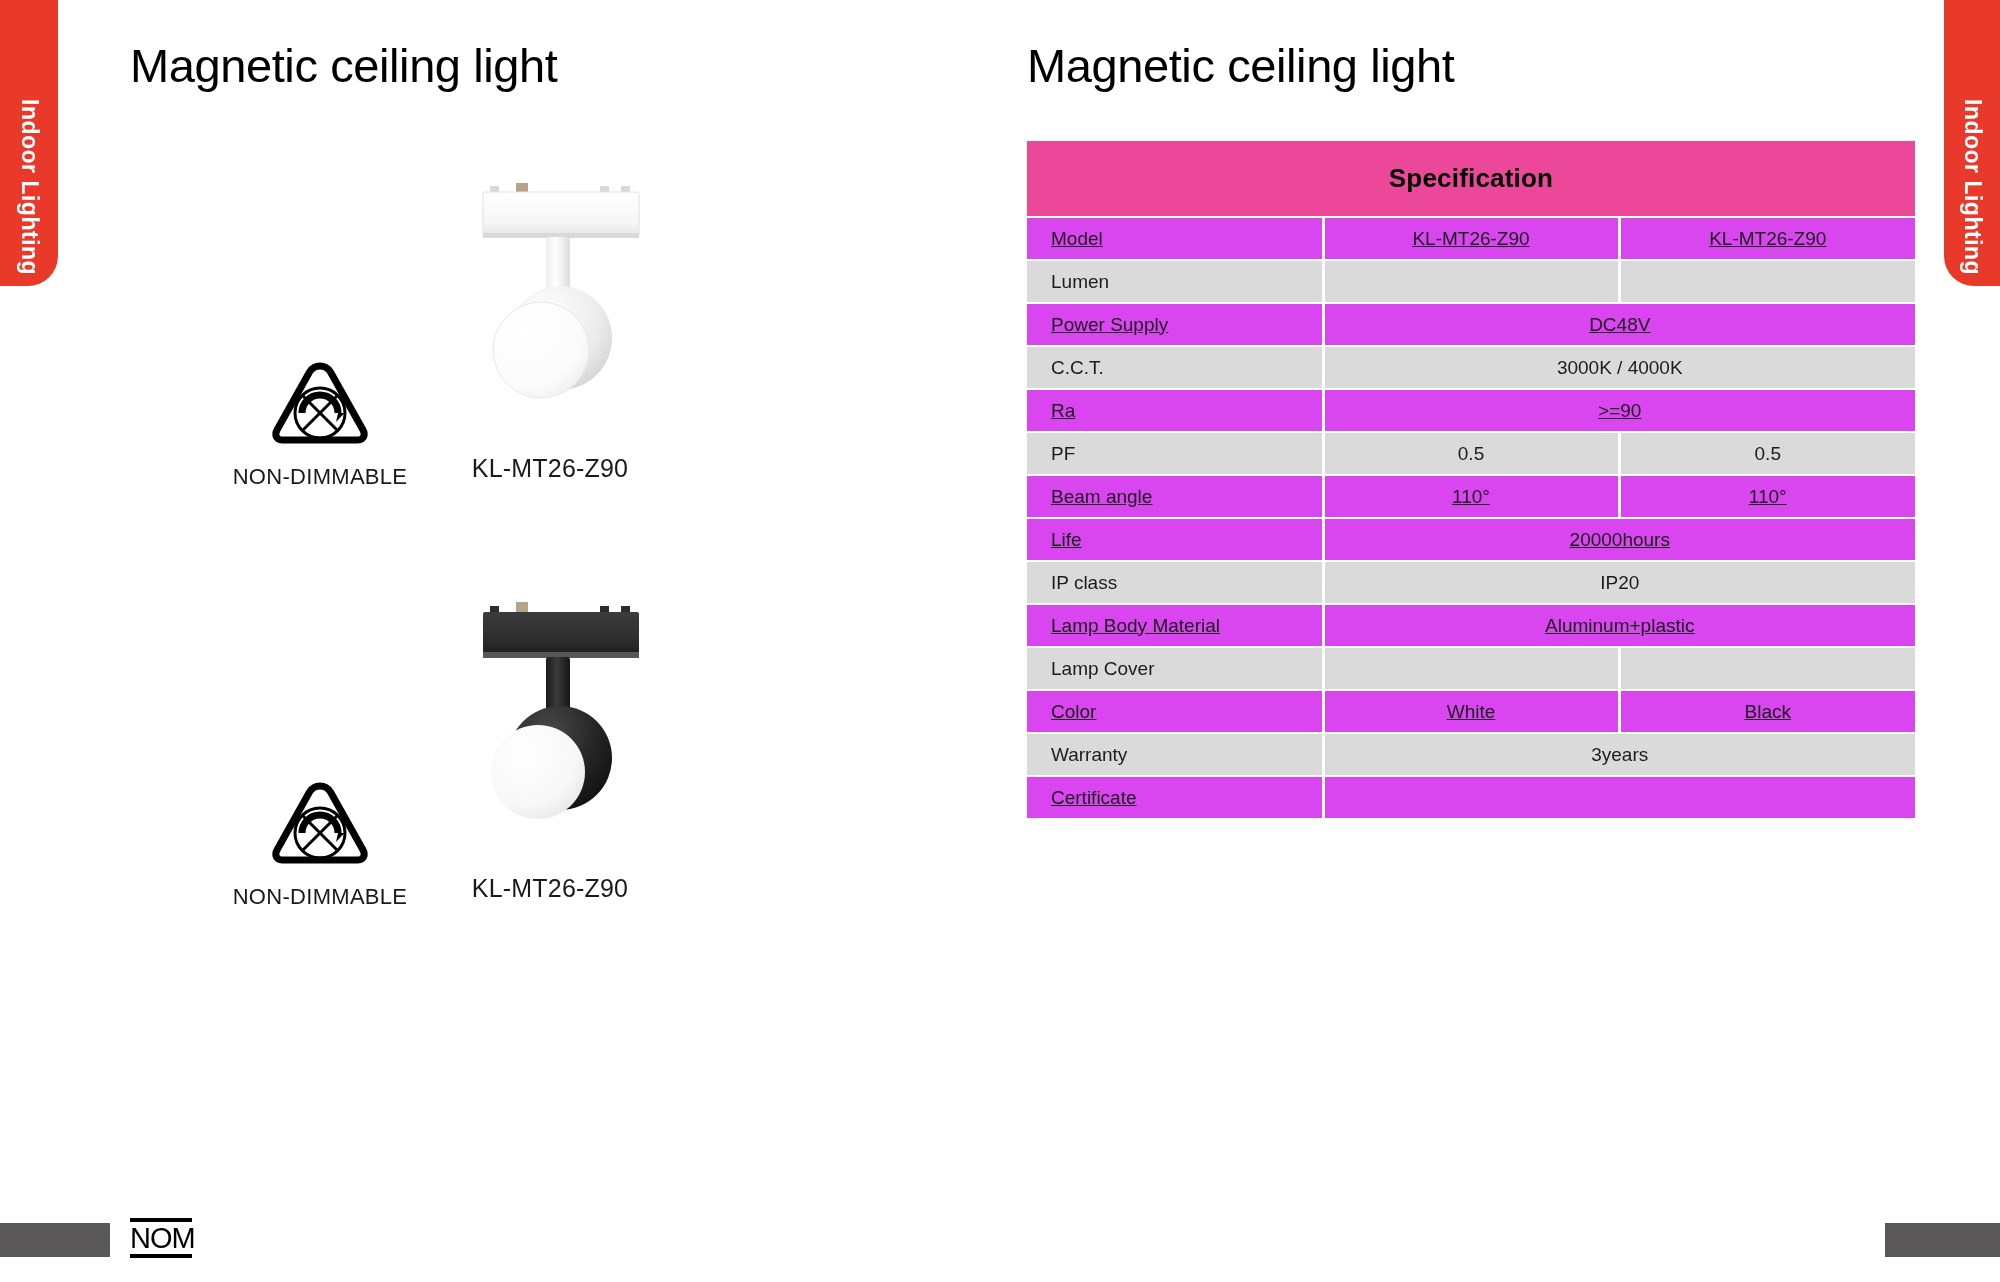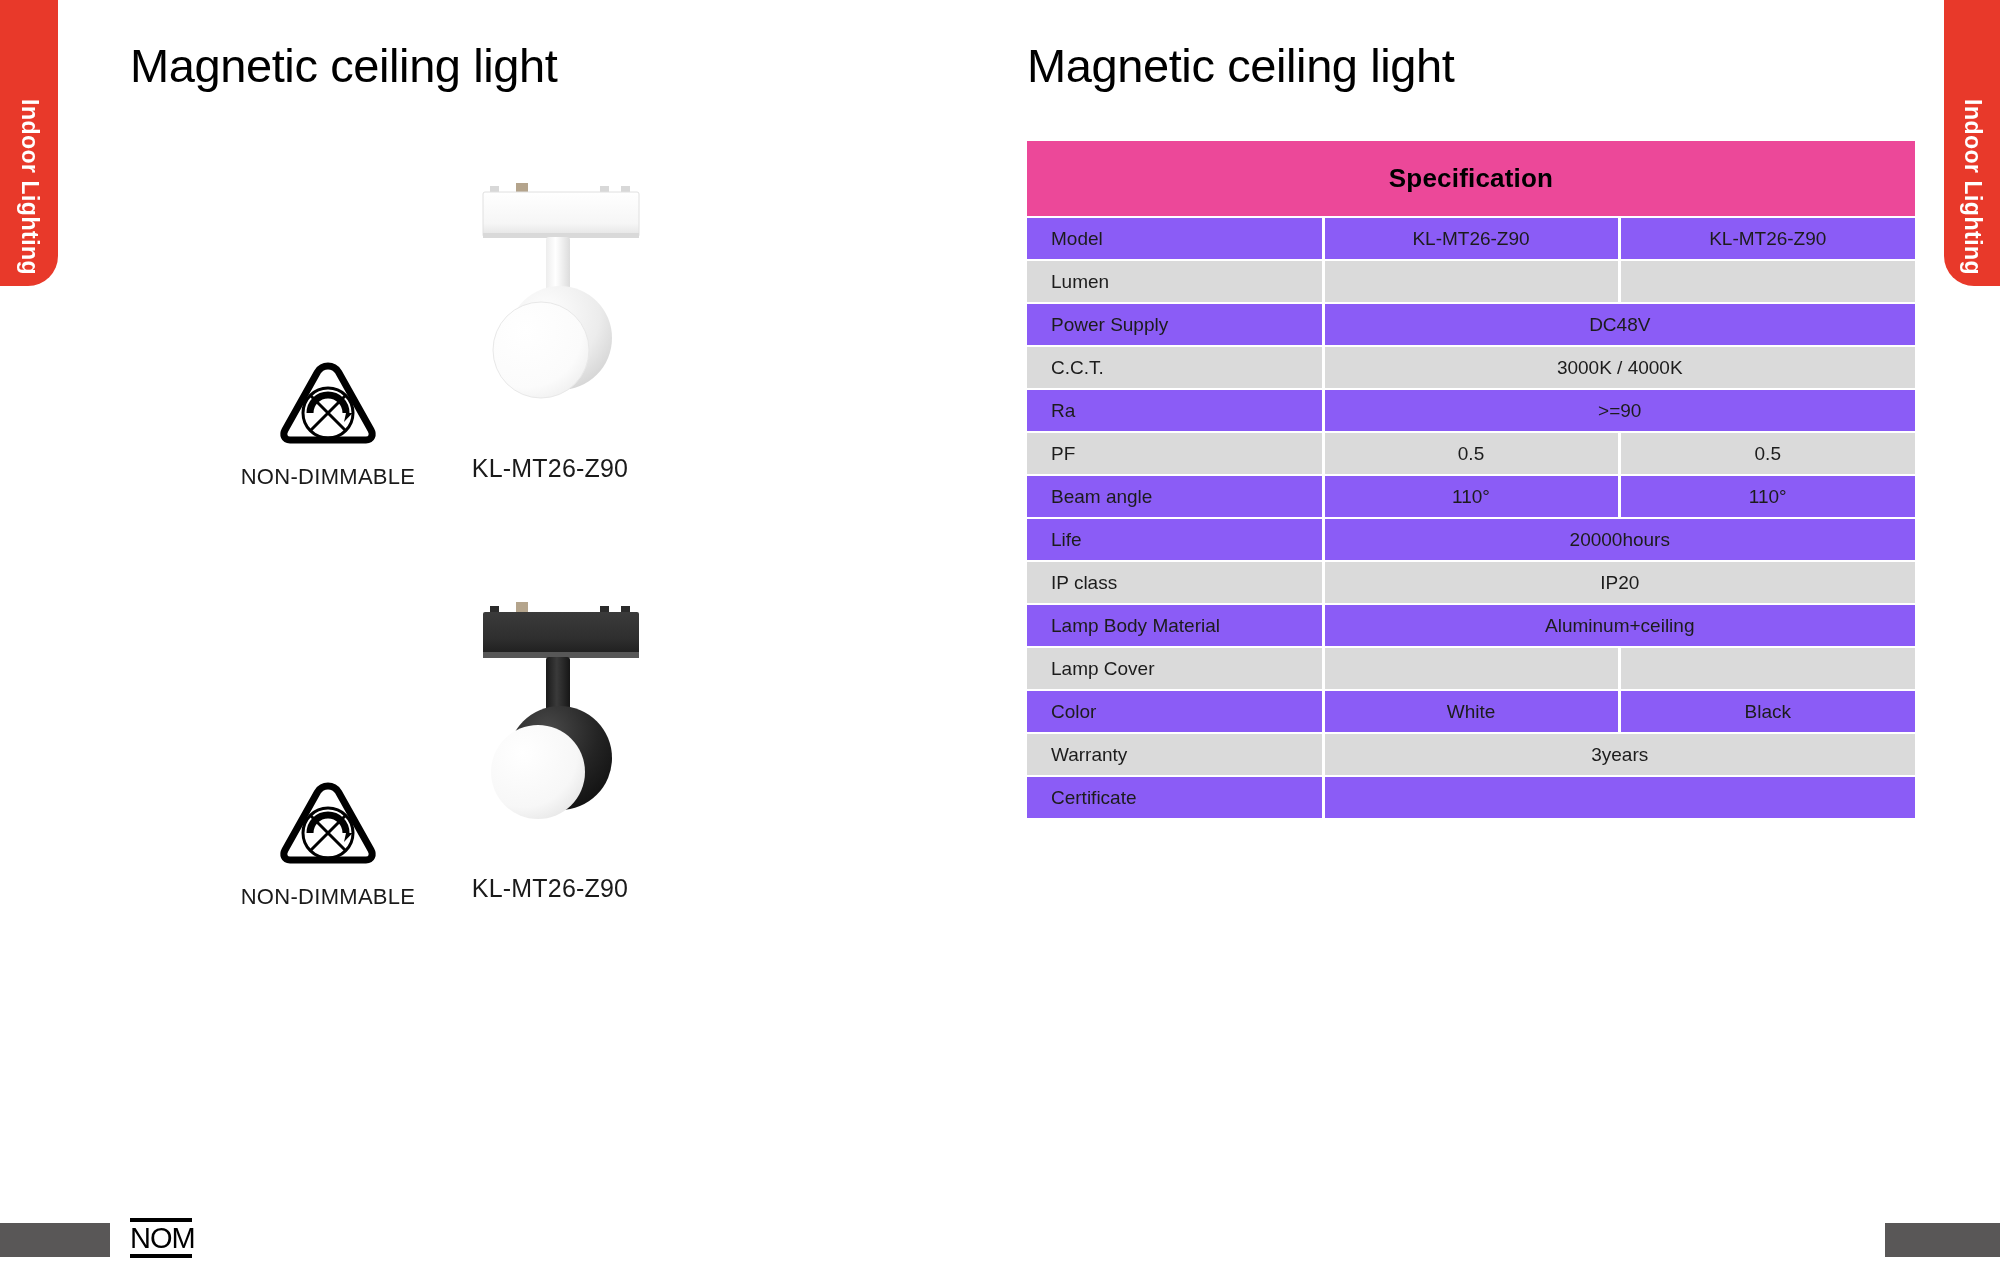--- a/index.html
+++ b/index.html
@@ -50,21 +50,21 @@
   }
   #title-left{left:130px;top:38px;}
   #title-right{left:1027px;top:38px;}
 
   
   .product-block{position:absolute;}
   #product-block-white{left:170px;top:180px;width:560px;height:370px;}
   #product-block-black{left:170px;top:600px;width:560px;height:370px;}
 
   .dim-badge{
-    position:absolute;left:48px;top:180px;
+    position:absolute;left:40px;top:180px;
     width:220px;text-align:center;
   }
   .dim-icon{display:block;margin:0 auto;}
   .dim-label{
     display:block;margin-top:18px;
     font-size:22px;color:#1a1a1a;letter-spacing:0.3px;
   }
 
   .lamp-wrap{
     position:absolute;left:265px;top:0;width:230px;text-align:center;
@@ -98,21 +98,21 @@
     padding:3px 0;
     border:2px solid #ffffff;
     border-left:none;border-right:none;
   }
   #spec-table td.label{
     padding-left:24px;
     text-align:left;
     width:292px;
   }
   #spec-table td.val{text-align:center;}
-  #spec-table tr.r-light td{background:#8b5cf6;}
+  #spec-table tr.r-light td{background:#d946ef;text-decoration:underline;}
   #spec-table tr.r-dark td{background:#DADADA;}
   #spec-table td.sep{
     border-left:3px solid #ffffff;
   }
   #spec-table td.tall{height:68px;line-height:1.35;}
 
   
   #footer-bar-left{
     position:absolute;left:0;top:1223px;width:110px;height:34px;
     background:#595757;
@@ -300,21 +300,21 @@
       <tr class="r-light">
         <td class="label">Life</td>
         <td class="val sep" colspan="2">20000hours</td>
       </tr>
       <tr class="r-dark">
         <td class="label">IP class</td>
         <td class="val sep" colspan="2">IP20</td>
       </tr>
       <tr class="r-light">
         <td class="label">Lamp Body Material</td>
-        <td class="val sep" colspan="2">Aluminum+ceiling</td>
+        <td class="val sep" colspan="2">Aluminum+plastic</td>
       </tr>
       <tr class="r-dark">
         <td class="label">Lamp Cover</td>
         <td class="val sep"></td>
         <td class="val sep"></td>
       </tr>
       <tr class="r-light">
         <td class="label">Color</td>
         <td class="val sep">White</td>
         <td class="val sep">Black</td>

